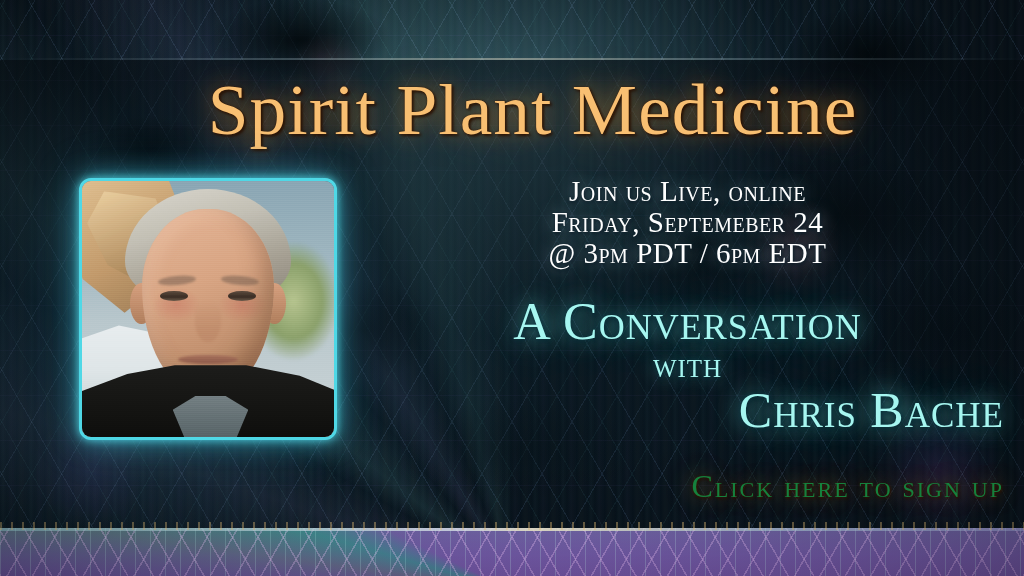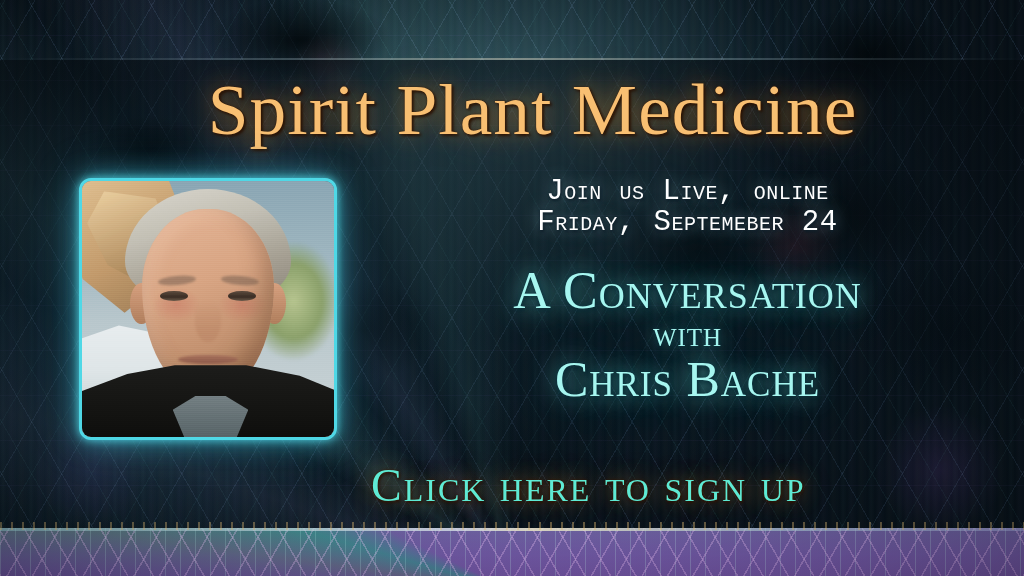--- a/index.html
+++ b/index.html
@@ -356,21 +356,21 @@
 
   .info-block {
     position: absolute;
     left: 330px;
     right: 20px;
     top: 176px;
     text-align: center;
   }
 
   .line-white {
-    font-family: Liberation Mono, monospace;
+    font-family: Liberation Serif, serif;
     color: #ffffff;
     font-variant: small-caps;
     font-size: 29px;
     line-height: 31px;
     letter-spacing: 0.5px;
     text-shadow:
       0 0 3px rgba(20,40,50,0.9),
       1px 2px 3px rgba(10,25,35,0.85),
       0 0 16px rgba(190,235,255,0.55);
     white-space: nowrap;
@@ -410,34 +410,35 @@
     font-variant: small-caps;
     font-size: 50px;
     line-height: 54px;
     letter-spacing: 1px;
     text-shadow:
       0 0 4px rgba(10,60,70,0.85),
       1px 2px 4px rgba(5,30,40,0.8),
       0 0 22px rgba(120,245,240,0.75),
       0 0 50px rgba(80,220,225,0.45);
     white-space: nowrap;
+    text-align: right;
   }
 
   .cta {
     position: absolute;
     left: 330px;
     right: 20px;
     top: 466px;
-    text-align: left;
+    text-align: right;
     font-family: "Liberation Serif", "DejaVu Serif", serif;
     font-variant: small-caps;
-    font-size: 46px;
+    font-size: 32px;
     line-height: 40px;
     letter-spacing: 2px;
-    color: #5eead4;
+    color: #15803d;
     cursor: pointer;
     text-shadow:
       0 0 3px rgba(60,25,0,0.95),
       1px 2px 3px rgba(40,15,0,0.9),
       0 0 20px rgba(255,175,70,0.55),
       0 0 44px rgba(255,150,40,0.30);
     white-space: nowrap;
   }
 </style>
 </head>
@@ -485,20 +486,21 @@
         <div class="ph-chin"></div>
         <div class="ph-coat"></div>
         <div class="ph-collar"></div>
         <div class="ph-grain"></div>
       </div>
     </div>
 
     <div class="info-block">
       <div class="line-white">Join us Live, online</div>
       <div class="line-white">Friday, Septemeber 24</div>
+      <div class="line-white">@ 3pm PDT / 6pm EDT</div>
 
       <div class="spacer-a"></div>
 
       <div class="line-cyan-big">A Conversation</div>
       <div class="line-cyan-small">with</div>
       <div class="line-cyan-name">Chris Bache</div>
     </div>
 
     <div class="cta">Click here to sign up</div>
 

